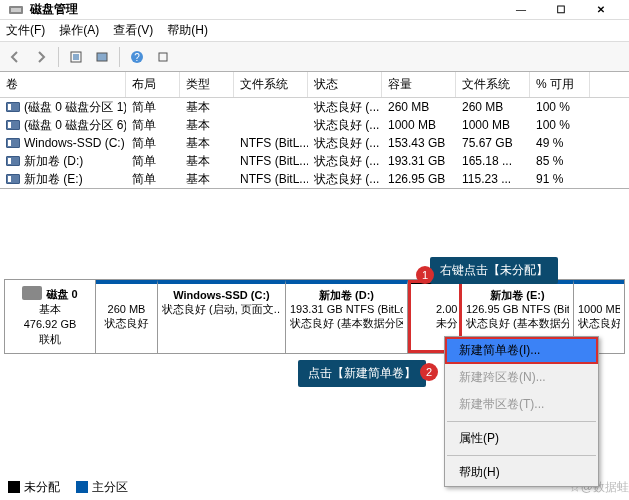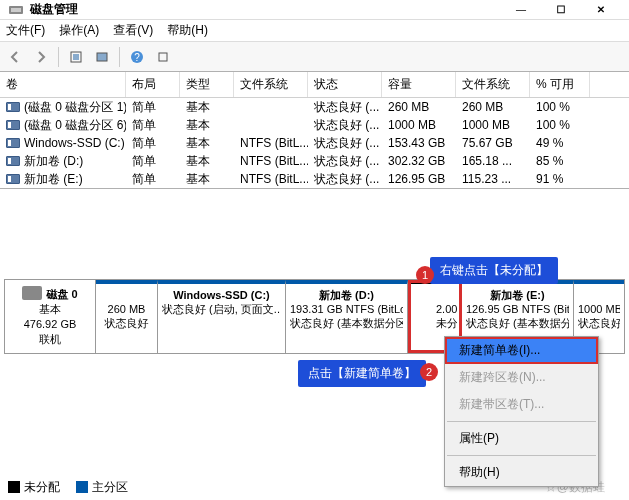--- a/index.html
+++ b/index.html
@@ -23,30 +23,30 @@
 .vol-icon::before { content: ""; position: absolute; left: 1px; top: 1px; width: 3px; height: 6px; background: #fff; }
 .disk-view { display: flex; border: 1px solid #999; margin: 0 4px; margin-top: 90px; text-align: center; }
 .disk-info { width: 98px; border-right: 1px solid #999; padding: 6px 8px; font-size: 11px; line-height: 15px; }
 .disk-info .disk-icon { width: 20px; height: 14px; background: #888; display: inline-block; margin-right: 4px; vertical-align: -2px; border-radius: 2px; }
 .partitions { display: flex; flex: 1; }
 .part { border-right: 1px solid #999; padding: 4px 4px 8px 4px; position: relative; border-top: 4px solid #0058a8; font-size: 11px; line-height: 14px; overflow: hidden; }
 .part.unalloc { border-top-color: #000; padding-left: 28px; }
 .part:last-child { border-right: none; }
 .part .pname { white-space: nowrap; overflow: hidden; }
 .highlight-red { outline: 3px solid #d62e2e; outline-offset: -3px; }
-.tooltip { position: absolute; background: #1d4ed8; color: #fff; padding: 5px 10px; font-size: 12px; border-radius: 2px; }
+.tooltip { position: absolute; background: #0c4a6e; color: #fff; padding: 5px 10px; font-size: 12px; border-radius: 2px; }
 .badge { position: absolute; width: 18px; height: 18px; border-radius: 50%; background: #d62e2e; color: #fff; display: flex; align-items: center; justify-content: center; font-size: 11px; }
 .context-menu { position: absolute; background: #f0f0f0; border: 1px solid #a0a0a0; box-shadow: 2px 2px 4px rgba(0,0,0,0.3); width: 155px; font-size: 12px; z-index: 10; }
 .context-menu .mitem { padding: 5px 14px; }
 .context-menu .mitem.active { background: #3b82f6; outline: 2px solid #d62e2e; outline-offset: -2px; }
 .context-menu .mitem.disabled { color: #999; }
 .context-menu .msep { height: 1px; background: #c0c0c0; margin: 3px 2px; }
 .legend { position: absolute; bottom: 4px; left: 8px; display: flex; gap: 16px; align-items: center; font-size: 12px; }
 .legend .sw { width: 12px; height: 12px; display: inline-block; margin-right: 4px; vertical-align: -2px; }
-.watermark { position: absolute; right: 24px; bottom: 4px; color: #bbb; font-size: 12px; }
+.watermark { position: absolute; right: 0; bottom: 4px; color: #bbb; font-size: 12px; }
 </style>
 </head>
 <body>
 
 <div class="titlebar">
   <span class="icon"><svg viewBox="0 0 16 16">
         <rect x="1" y="4" width="14" height="8" fill="#888" rx="1"></rect>
         <rect x="3" y="6" width="10" height="4" fill="#ccc"></rect>
       </svg></span>
   <span class="title">磁盘管理</span>
@@ -140,21 +140,21 @@
         <div class="cell c5">153.43 GB</div>
         <div class="cell c6">75.67 GB</div>
         <div class="cell c7">49 %</div>
       </div>
       <div class="row">
         <div class="cell c0"><span class="vol-icon"></span>新加卷 (D:)</div>
         <div class="cell c1">简单</div>
         <div class="cell c2">基本</div>
         <div class="cell c3">NTFS (BitL...</div>
         <div class="cell c4">状态良好 (...</div>
-        <div class="cell c5">302.32 GB</div>
+        <div class="cell c5">193.31 GB</div>
         <div class="cell c6">165.18 ...</div>
         <div class="cell c7">85 %</div>
       </div>
       <div class="row">
         <div class="cell c0"><span class="vol-icon"></span>新加卷 (E:)</div>
         <div class="cell c1">简单</div>
         <div class="cell c2">基本</div>
         <div class="cell c3">NTFS (BitL...</div>
         <div class="cell c4">状态良好 (...</div>
         <div class="cell c5">126.95 GB</div>

